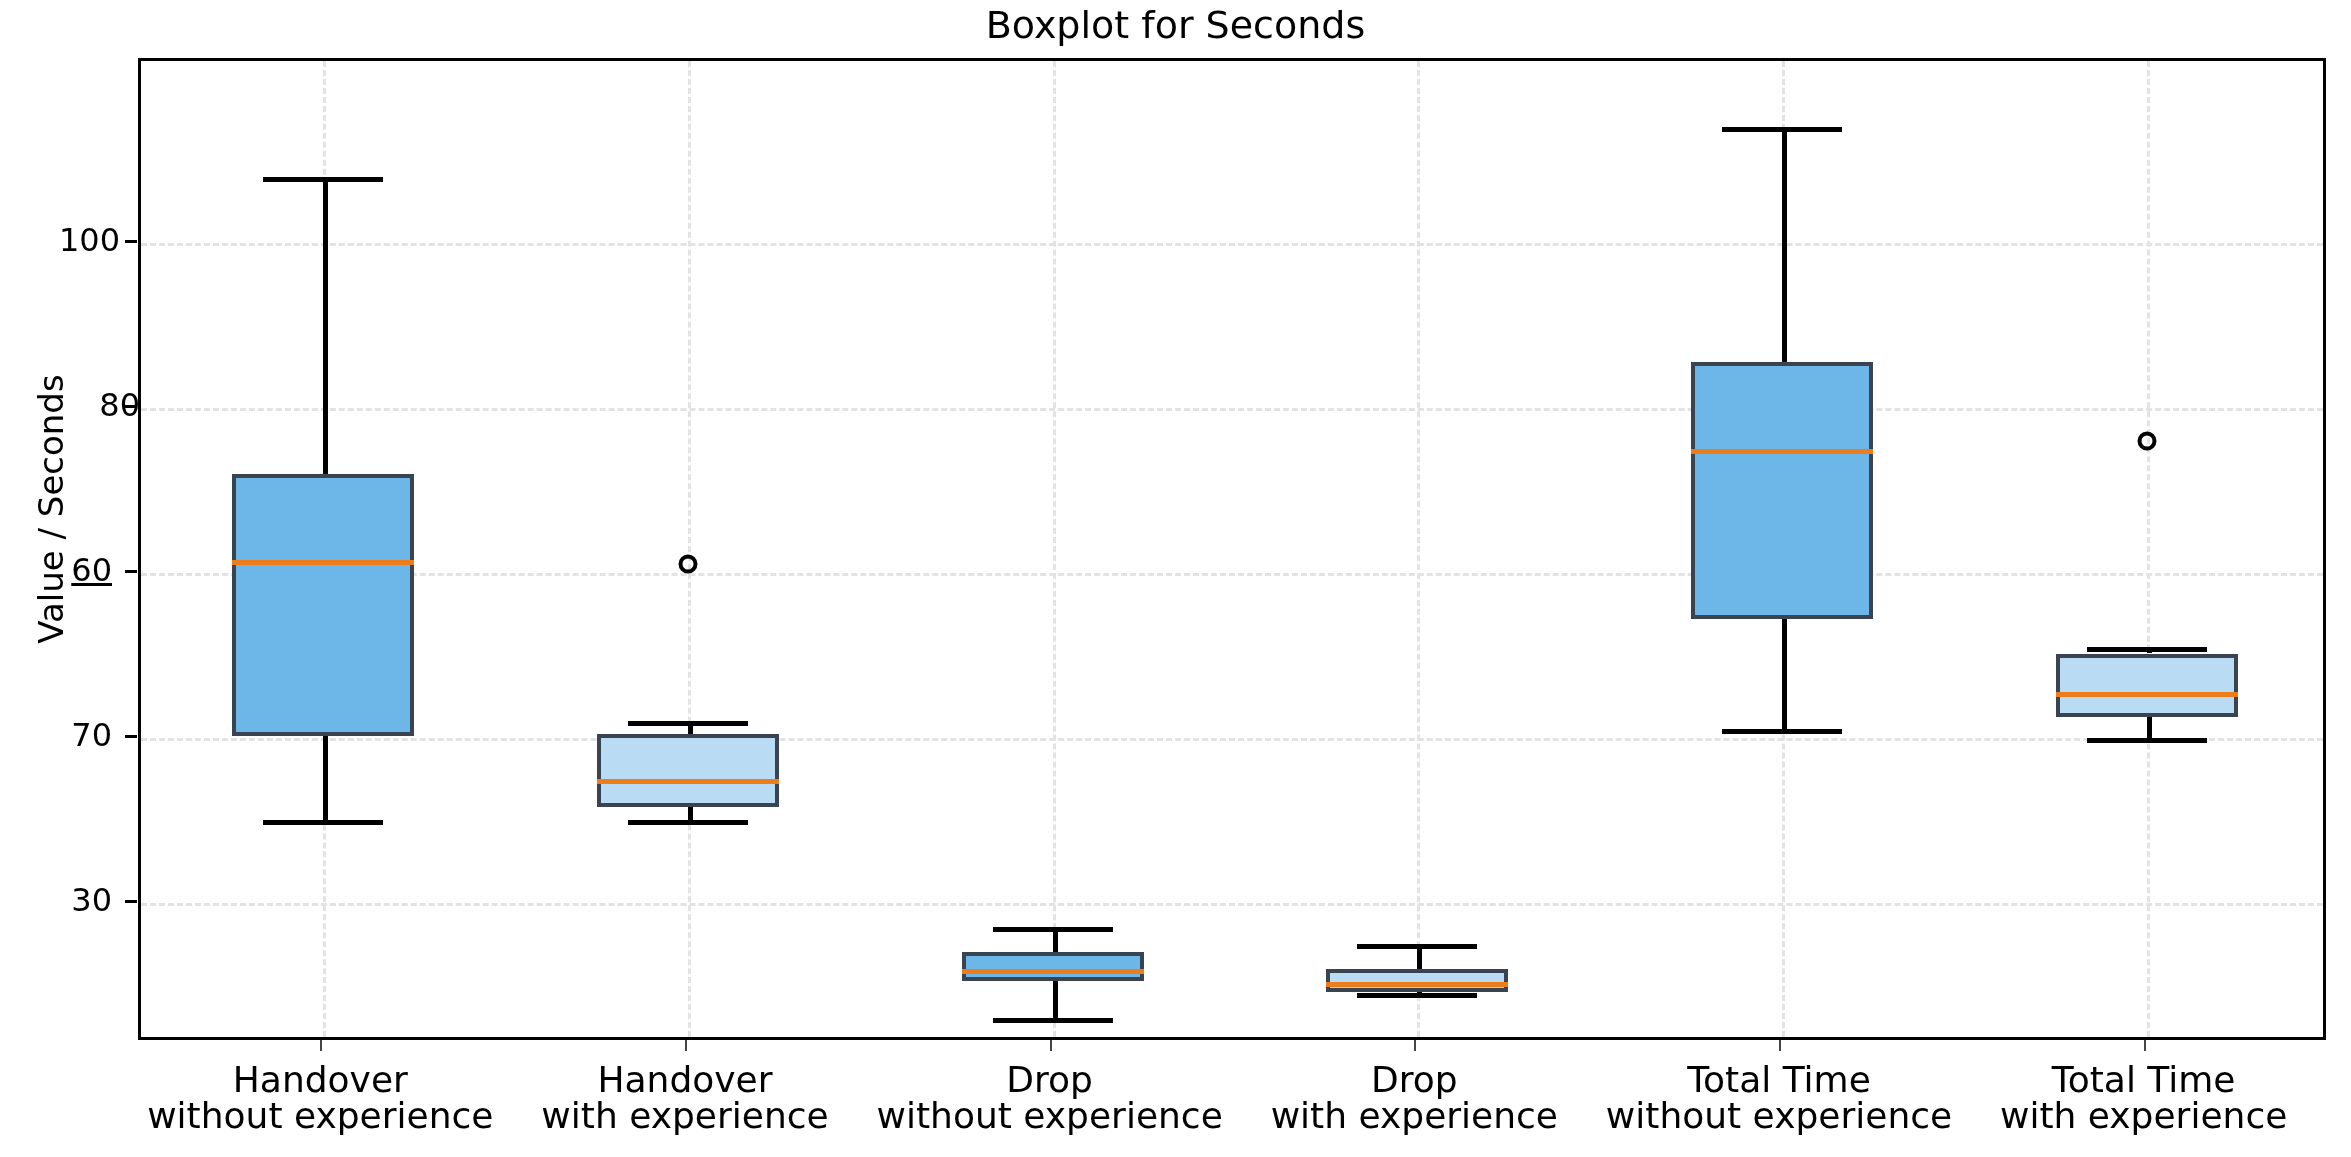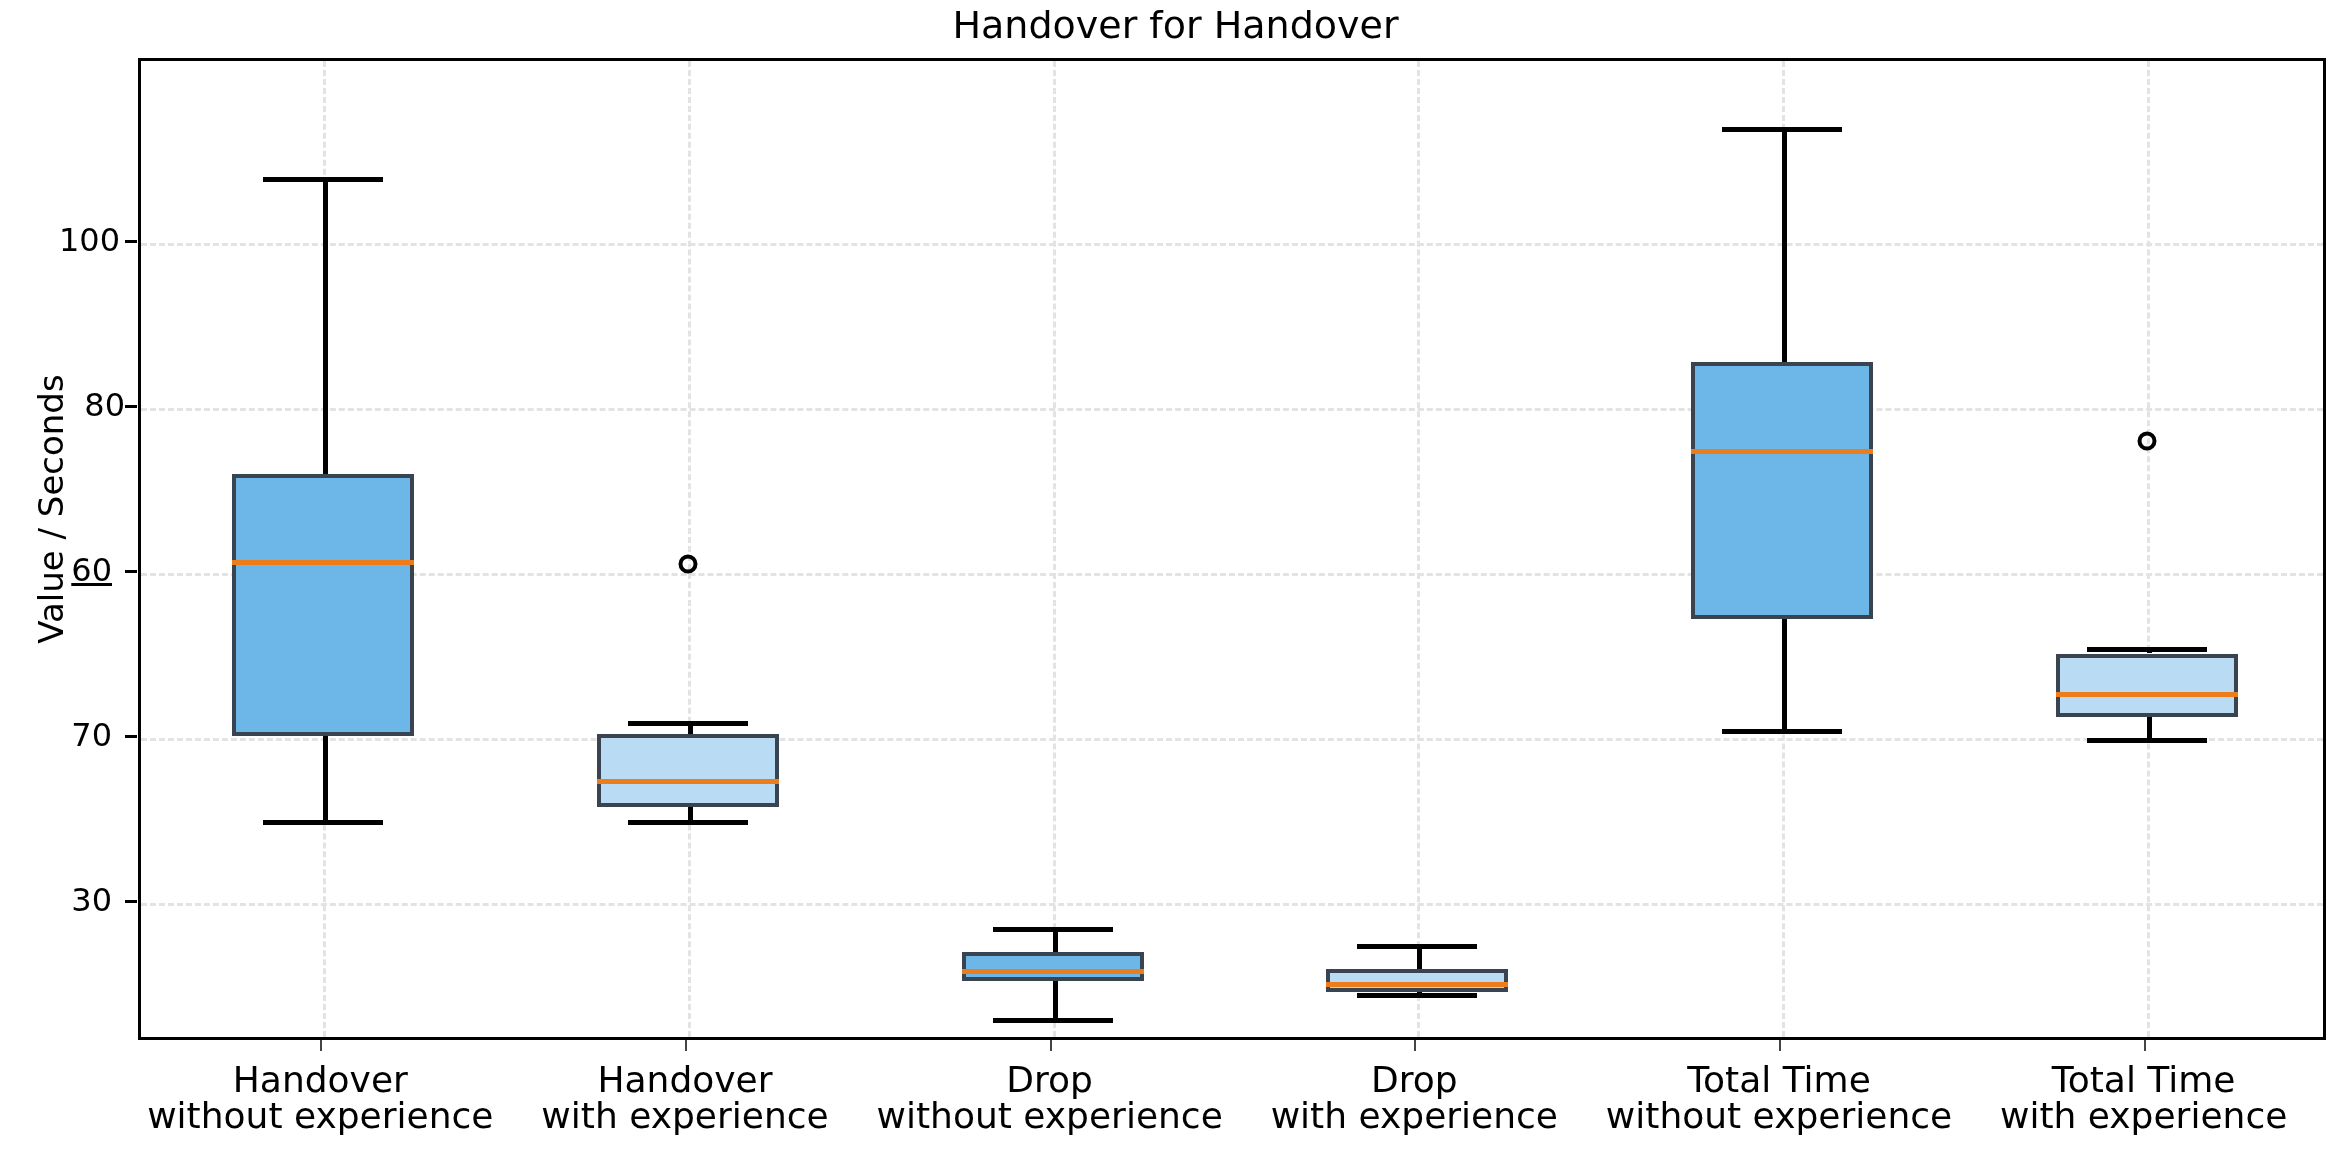--- a/index.html
+++ b/index.html
@@ -48,32 +48,32 @@
     position:absolute;width:19px;height:19px;border:4px solid #000;
     border-radius:50%;background:transparent;box-sizing:border-box;
     transform:translate(-50%,-50%);
   }
 </style>
 </head>
 <body>
 
 <div id="root">
 
-  <div id="chart-title">Handover for Handover</div>
+  <div id="chart-title">Boxplot for Seconds</div>
 
   <div id="y-axis-label">Value / Seconds</div>
 
   <div id="y-ticks">
       <div class="y-tick-text" style="top: 899.714px; left: 0px; width: 112px;">30</div>
       <div class="y-tick-mark" style="top: 899.714px; left: 125px;"></div>
       <div class="y-tick-text" style="top: 734.672px; left: 0px; width: 112px;">70</div>
       <div class="y-tick-mark" style="top: 734.672px; left: 125px;"></div>
       <div class="y-tick-text" style="top: 569.63px; left: 0px; width: 112px; text-decoration: underline;">60</div>
       <div class="y-tick-mark" style="top: 569.63px; left: 125px;"></div>
-      <div class="y-tick-text" style="top: 404.588px; left: 13px; width: 112px;">80</div>
+      <div class="y-tick-text" style="top: 404.588px; left: 0px; width: 112px; padding-left: 28px;">80</div>
       <div class="y-tick-mark" style="top: 404.588px; left: 125px;"></div>
       <div class="y-tick-text" style="top: 239.546px; left: 8px; width: 112px;">100</div>
       <div class="y-tick-mark" style="top: 239.546px; left: 125px;"></div>
     </div>
   <div id="x-ticks">
       <div class="x-tick-mark" style="left: 320.333px; top: 1040px;"></div>
       <div class="x-tick-text" style="left: 320.333px; top: 1062px;"><span>Handover</span><br><span>without experience</span></div>
       <div class="x-tick-mark" style="left: 685px; top: 1040px;"></div>
       <div class="x-tick-text" style="left: 685px; top: 1062px;"><span>Handover</span><br><span>with experience</span></div>
       <div class="x-tick-mark" style="left: 1049.67px; top: 1040px;"></div>

